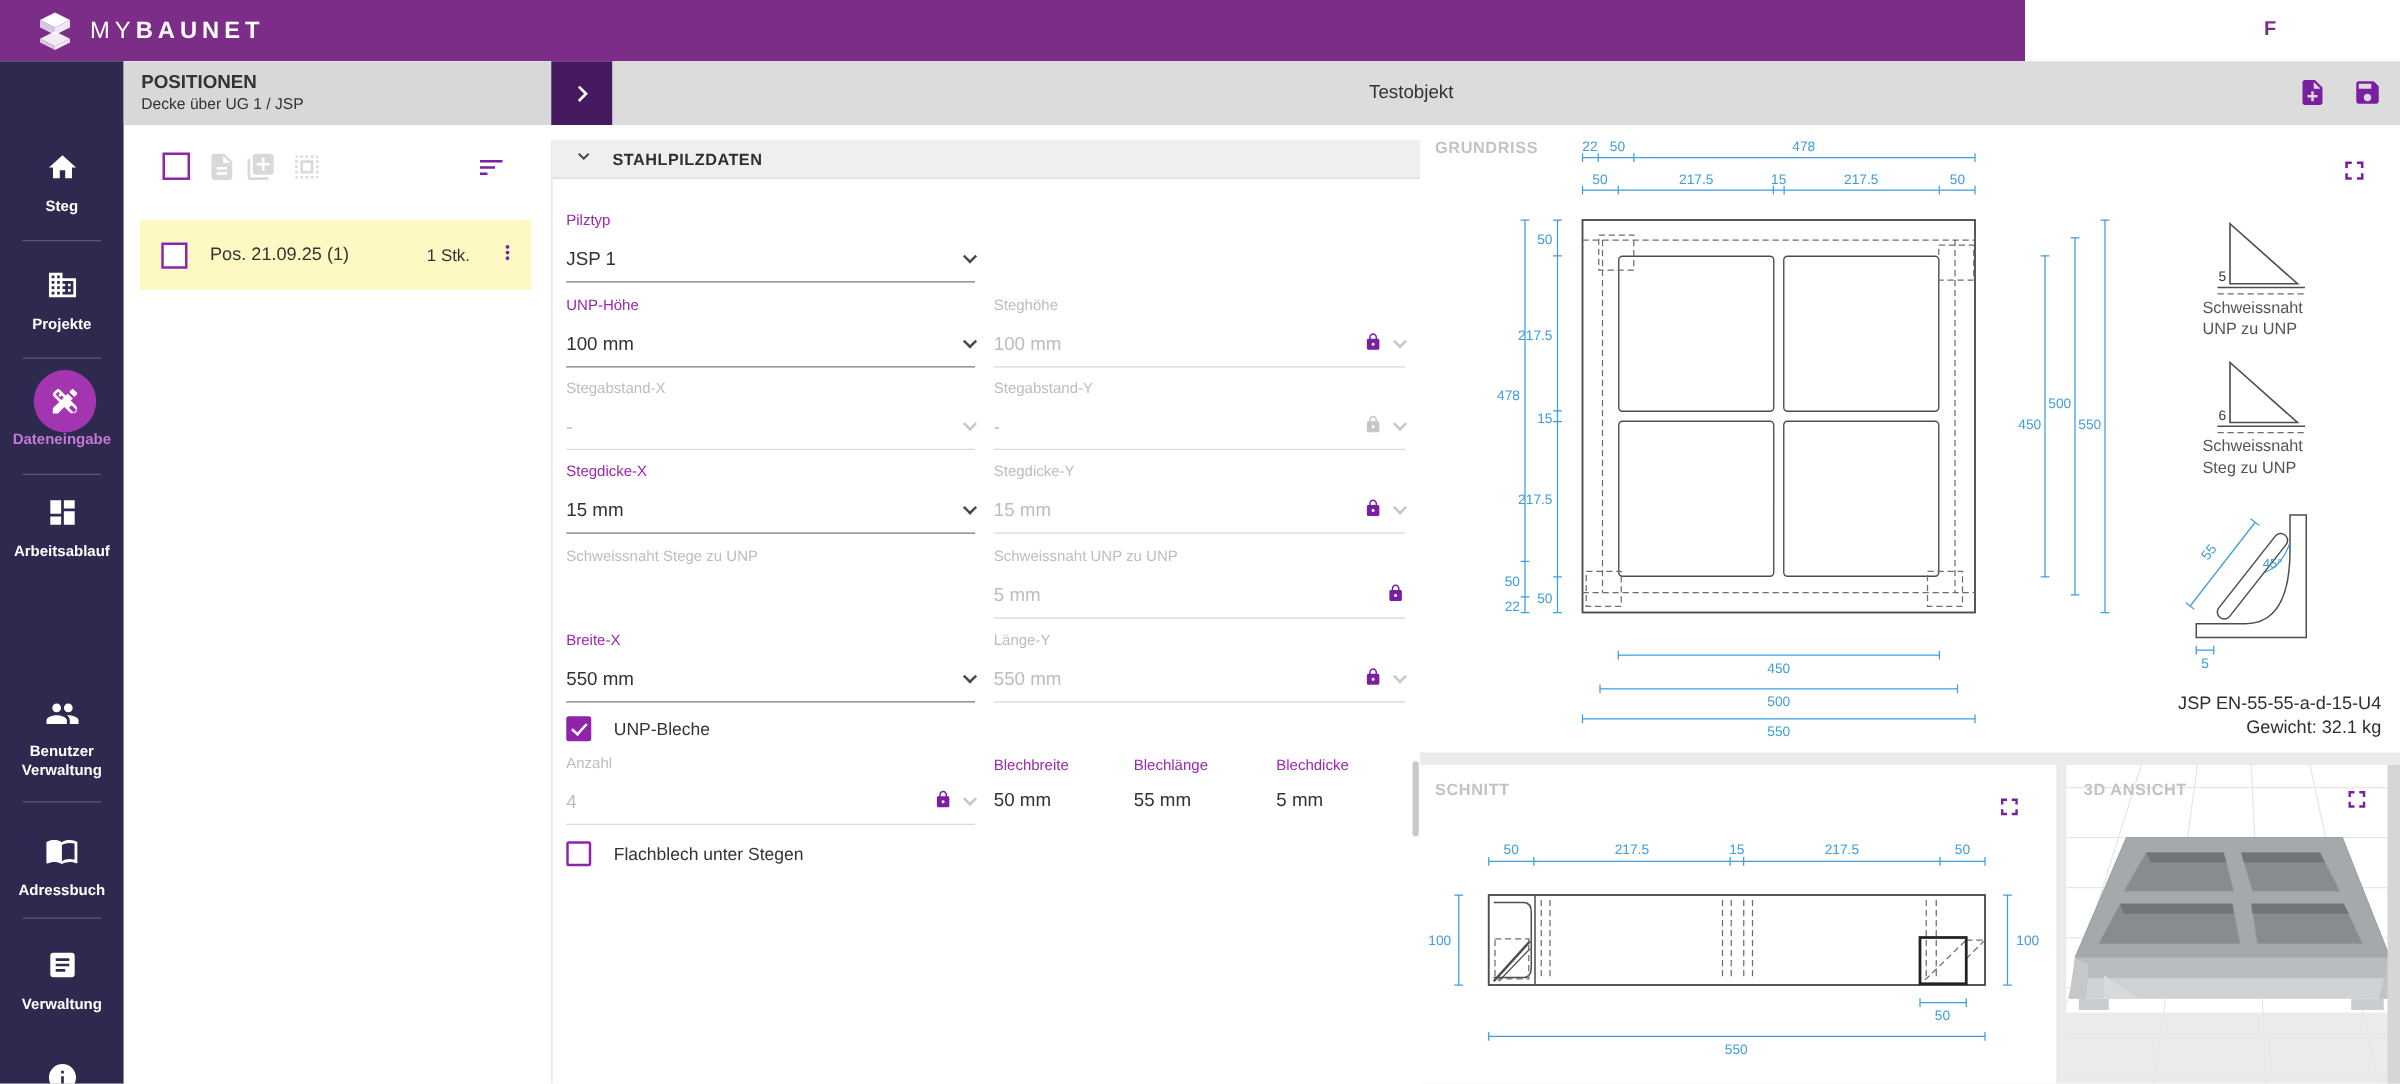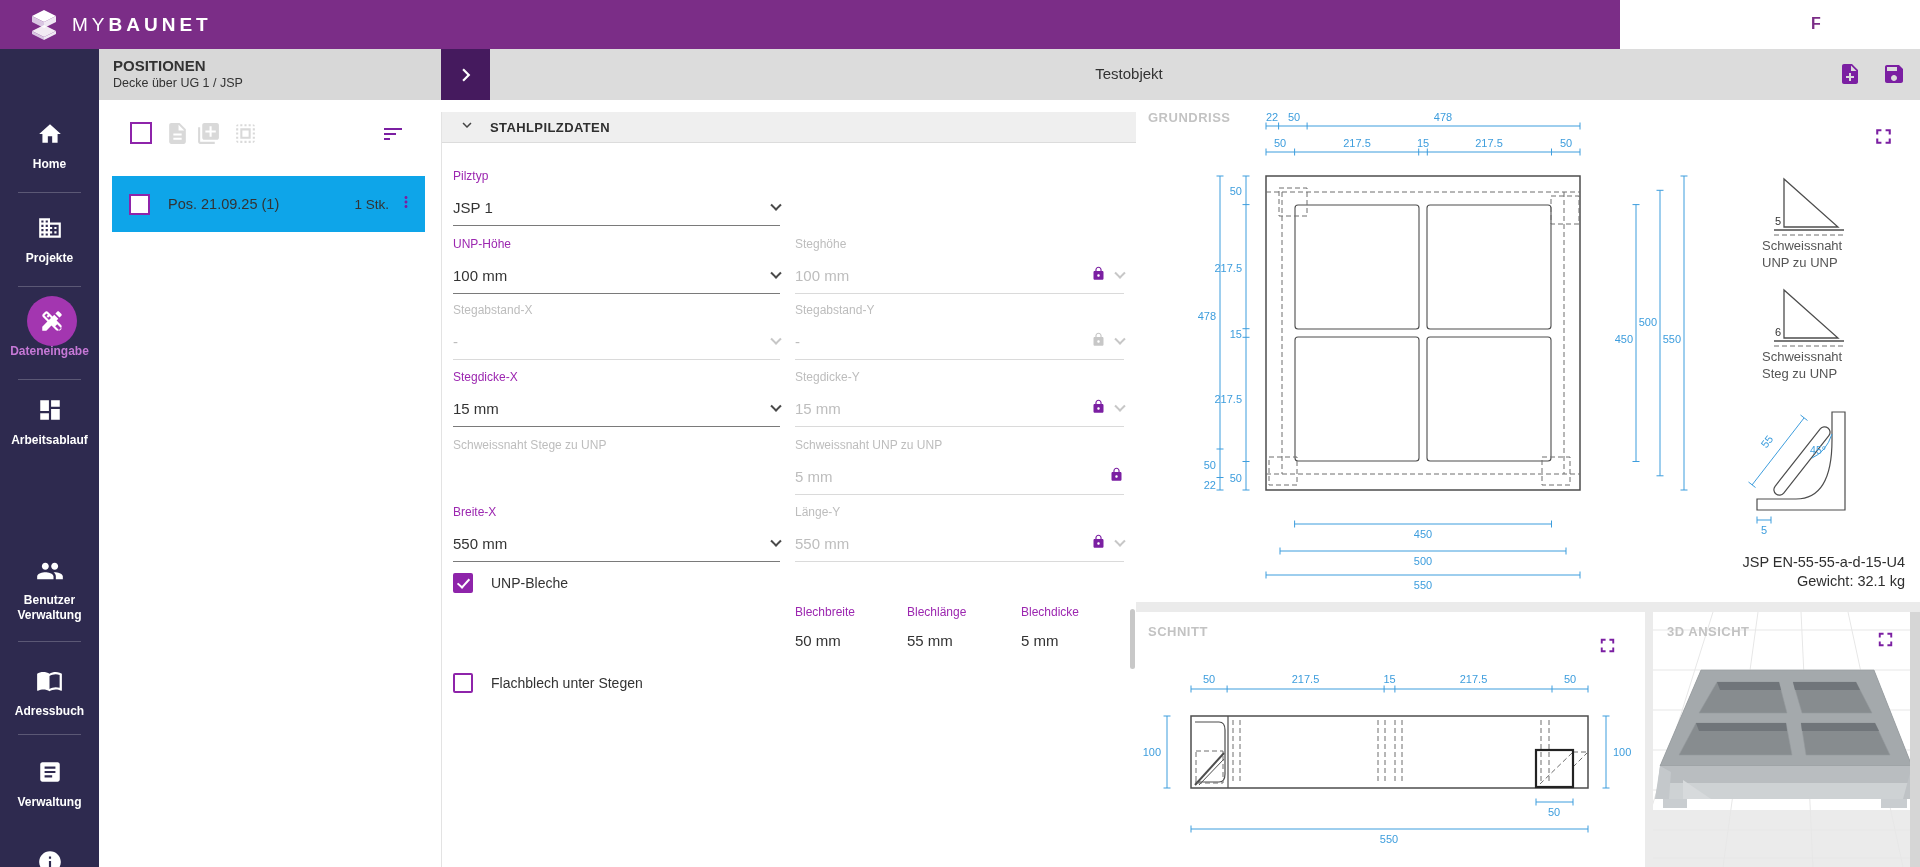--- a/index.html
+++ b/index.html
@@ -30,24 +30,24 @@
 
   
   .pos-panel { position:absolute; left:99px; top:49px; width:342px; height:818px; background:#fff; }
   .pos-header { position:absolute; left:0; top:0; width:342px; height:51px; background:#d8d8d8; padding:8px 0 0 14px; }
   .pos-title { font-size:15px; font-weight:bold; color:#333; }
   .pos-sub { font-size:12.5px; color:#333; margin-top:2px; }
   .pos-toolbar { position:absolute; left:0; top:66px; width:342px; height:56px; }
   .cb { border:2px solid #8e24aa; background:#fff; display:inline-block; }
   .icon-grey { color:#d9d9d9; }
   .icon-purple { color:#7b1fa2; }
-  .pos-row { position:absolute; left:13px; top:127px; width:313px; height:56px; background:#0ea5e9;
+  .pos-row { position:absolute; left:13px; top:127px; width:313px; height:56px; background:#fef9c3;
              display:flex; align-items:center; }
   .pos-row-label { font-size:14.5px; color:#333; margin-left:18px; flex:1; }
-  .pos-row-qty { font-size:13.5px; color:#333; margin-right:8px; }
+  .pos-row-qty { font-size:13.5px; color:#333; margin-right:21px; }
   .fab { position:absolute; left:382px; top:247px; width:42px; height:42px; border-radius:50%;
          background:#8e24aa; color:#fff; display:flex; align-items:center; justify-content:center;
          box-shadow:0 3px 6px rgba(0,0,0,.3); cursor:pointer; }
 
   
   .collapse-btn { position:absolute; left:441px; top:49px; width:49px; height:51px; background:#451a5e;
                   color:#fff; display:flex; align-items:center; justify-content:center; cursor:pointer; }
   .main-header { position:absolute; left:490px; top:49px; width:1430px; height:51px; background:#dcdcdc; }
   .main-title { position:absolute; left:639px; top:16px; transform:translateX(-50%); font-size:15px; color:#333; }
   .mh-icon { position:absolute; top:13px; color:#7b1fa2; cursor:pointer; }
@@ -202,21 +202,21 @@
           <use href="#i-fullscreen"></use>
         </svg>
     </span>
   </header>
 
   <nav class="sidebar">
     <div class="nav" style="top:72px">
       <span class="ic"><svg width="26" height="26" viewBox="0 0 24 24" fill="#fff">
             <use href="#i-home"></use>
           </svg></span>
-      <span class="lb">Home</span>
+      <span class="lb">Steg</span>
     </div>
     <div class="nav-divider" style="top:143px"></div>
     <div class="nav" style="top:166px">
       <span class="ic"><svg width="26" height="26" viewBox="0 0 24 24" fill="#fff">
             <use href="#i-domain"></use>
           </svg></span>
       <span class="lb">Projekte</span>
     </div>
     <div class="nav-divider" style="top:237px"></div>
     <div class="nav" style="top:247px">
@@ -434,20 +434,32 @@
           <span class="chev grey"></span>
         </span>
       </div>
     </div>
 
     <div class="cbrow" style="left:11px;top:461px">
       <span class="cbox checked"></span>
       <span class="clb">UNP-Bleche</span>
     </div>
 
+    <div class="fld dis" style="left:11px;top:491px;width:327px">
+      <div class="f-label">Anzahl</div>
+      <div class="f-row">
+        <span class="f-value">4</span>
+        <span class="f-ic">
+          <span class="lock"><svg width="15" height="15" viewBox="0 0 24 24" fill="currentColor">
+                <use href="#i-lock"></use>
+              </svg></span>
+          <span class="chev grey"></span>
+        </span>
+      </div>
+    </div>
     <div class="blech-col" style="left:353px">
       <div class="f-label">Blechbreite</div>
       <div class="bval">50 mm</div>
     </div>
     <div class="blech-col" style="left:465px">
       <div class="f-label">Blechlänge</div>
       <div class="bval">55 mm</div>
     </div>
     <div class="blech-col" style="left:579px">
       <div class="f-label">Blechdicke</div>

